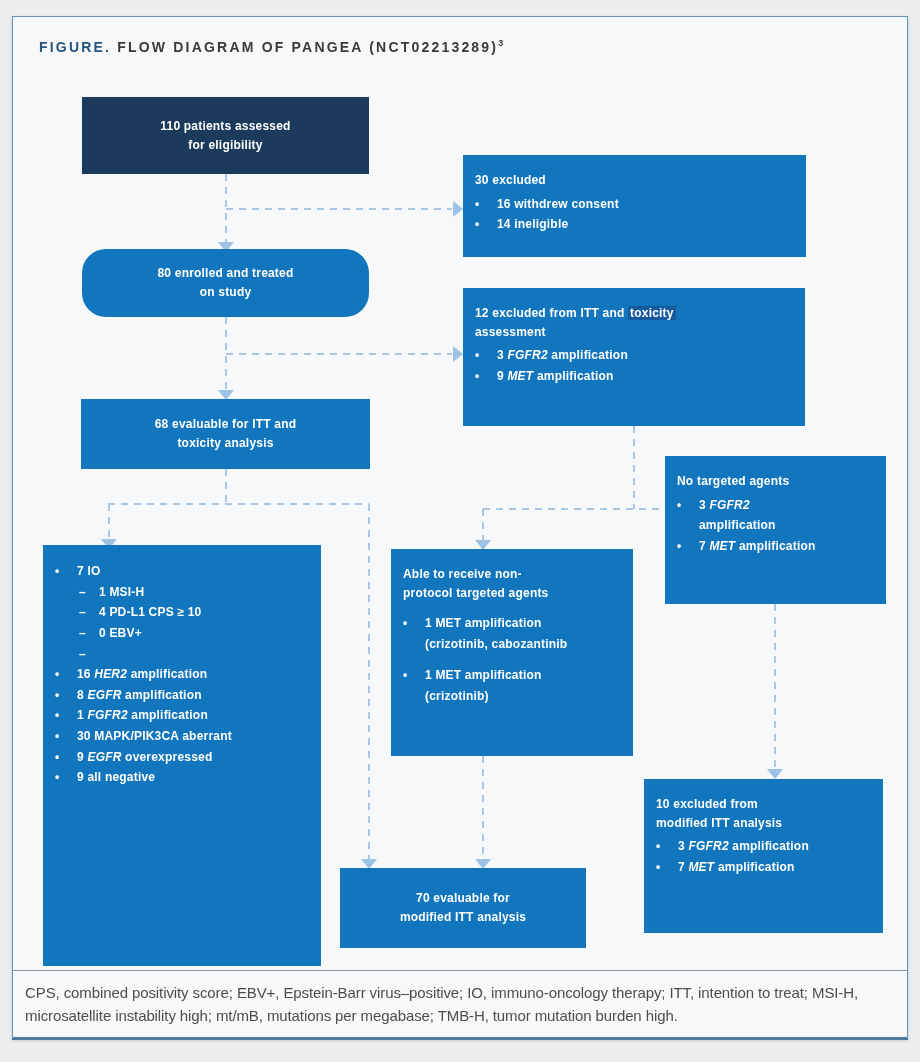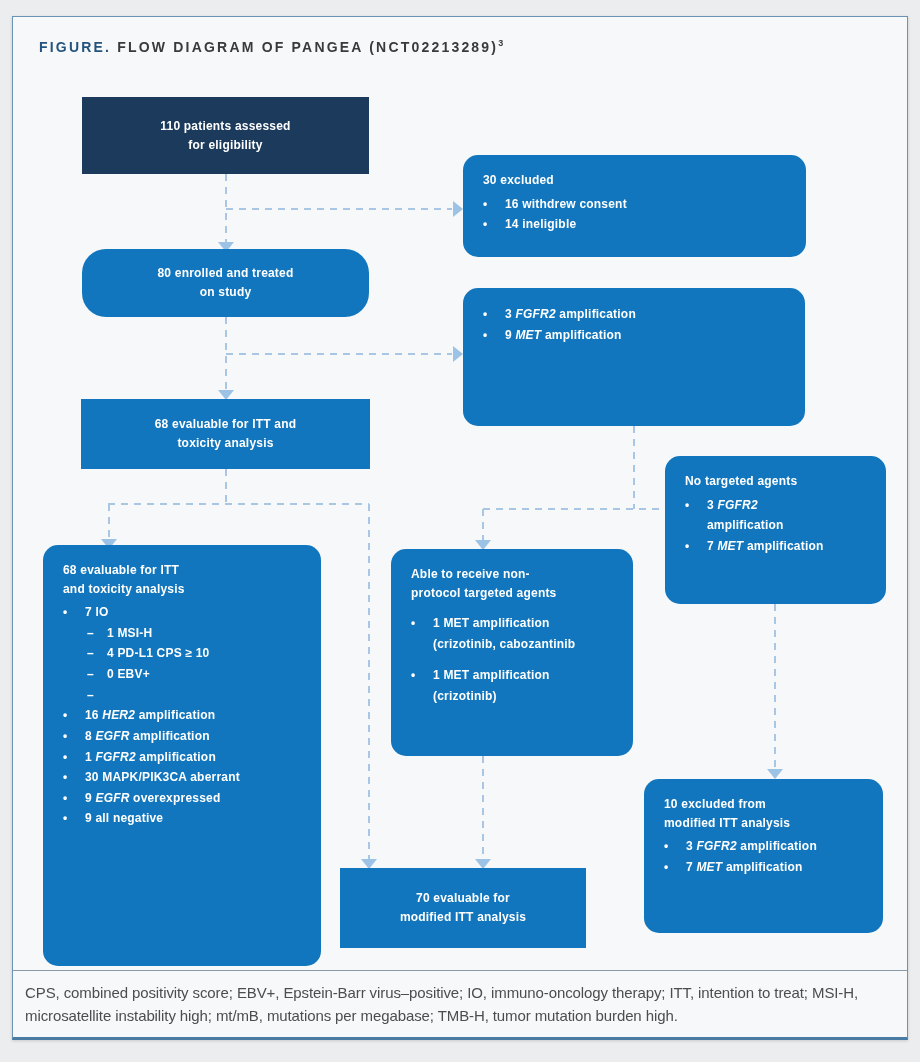--- a/index.html
+++ b/index.html
@@ -28,21 +28,21 @@
   .figure-title sup{font-size:9px;letter-spacing:0;}
   
   .node{
     position:absolute;box-sizing:border-box;
     color:var(--box-text,#fff);font-weight:bold;font-size:12px;
     letter-spacing:.2px;line-height:1.55;
     background:var(--blue,#1176bd);
   }
   .node.navy{background:var(--navy,#1b3a5c);}
   .node.center{display:flex;align-items:center;justify-content:center;text-align:center;padding:4px 14px;}
-  .node.left{padding:16px 18px 12px 20px;border-radius:15px;}
+  .node.left{padding:16px 18px 12px 12px;}
   .node .heading{margin:0 0 4px 0;}
   .node .item{display:flex;line-height:1.72;}
   .node .item .marker{flex:0 0 22px;}
   .node .item.lvl2{margin-left:24px;}
   .node .item.lvl2 .marker{flex:0 0 20px;}
   .node .item.spaced{margin-top:11px;line-height:1.72;}
   .node em{font-style:italic;}
   .node mark.hl{background:var(--hl,#165a9e);color:inherit;padding:0 2px;}
   
   .conn{position:absolute;}
@@ -102,20 +102,21 @@
           </div>
           <div class="item lvl1">
             <span class="marker">•</span>
             <div>14 ineligible</div>
           </div>
         </div>
         <div class="node blue center" style="left: 69px; top: 232px; width: 287px; height: 68px; border-radius: 24px;">
           <div>80 enrolled and treated<br>on study</div>
         </div>
         <div class="node blue left" style="left: 450px; top: 271px; width: 342px; height: 138px;">
+          <div class="heading">12 excluded from ITT and <mark class="hl">toxicity</mark><br>assessment</div>
           <div class="item lvl1">
             <span class="marker">•</span>
             <div>3 <em>FGFR2</em> amplification</div>
           </div>
           <div class="item lvl1">
             <span class="marker">•</span>
             <div>9 <em>MET</em> amplification</div>
           </div>
         </div>
         <div class="node blue center" style="left: 68px; top: 382px; width: 289px; height: 70px;">
@@ -126,21 +127,20 @@
           <div class="item lvl1">
             <span class="marker">•</span>
             <div>3 <em>FGFR2</em><br>amplification</div>
           </div>
           <div class="item lvl1">
             <span class="marker">•</span>
             <div>7 <em>MET</em> amplification</div>
           </div>
         </div>
         <div class="node blue left" style="left: 30px; top: 528px; width: 278px; height: 421px;">
-          <div class="heading">68 evaluable for ITT<br>and toxicity analysis</div>
           <div class="item lvl1">
             <span class="marker">•</span>
             <div>7 IO</div>
           </div>
           <div class="item lvl2">
             <span class="marker">–</span>
             <div>1 MSI-H</div>
           </div>
           <div class="item lvl2">
             <span class="marker">–</span>

